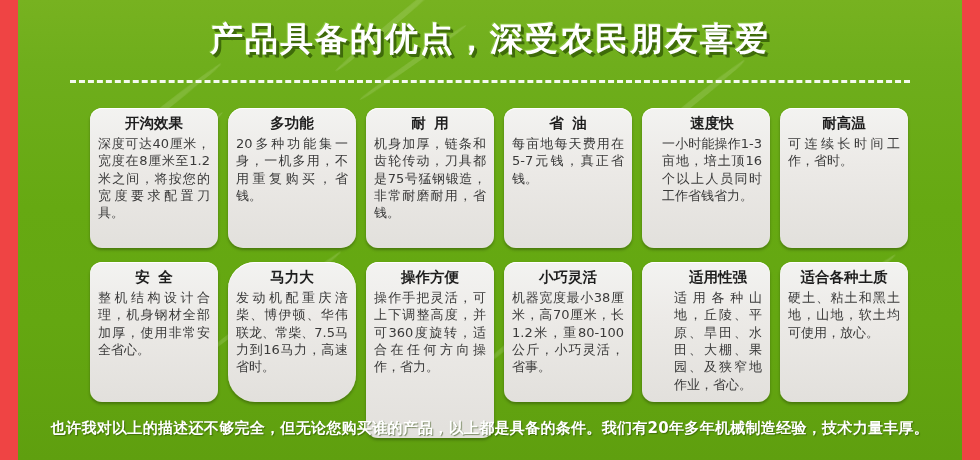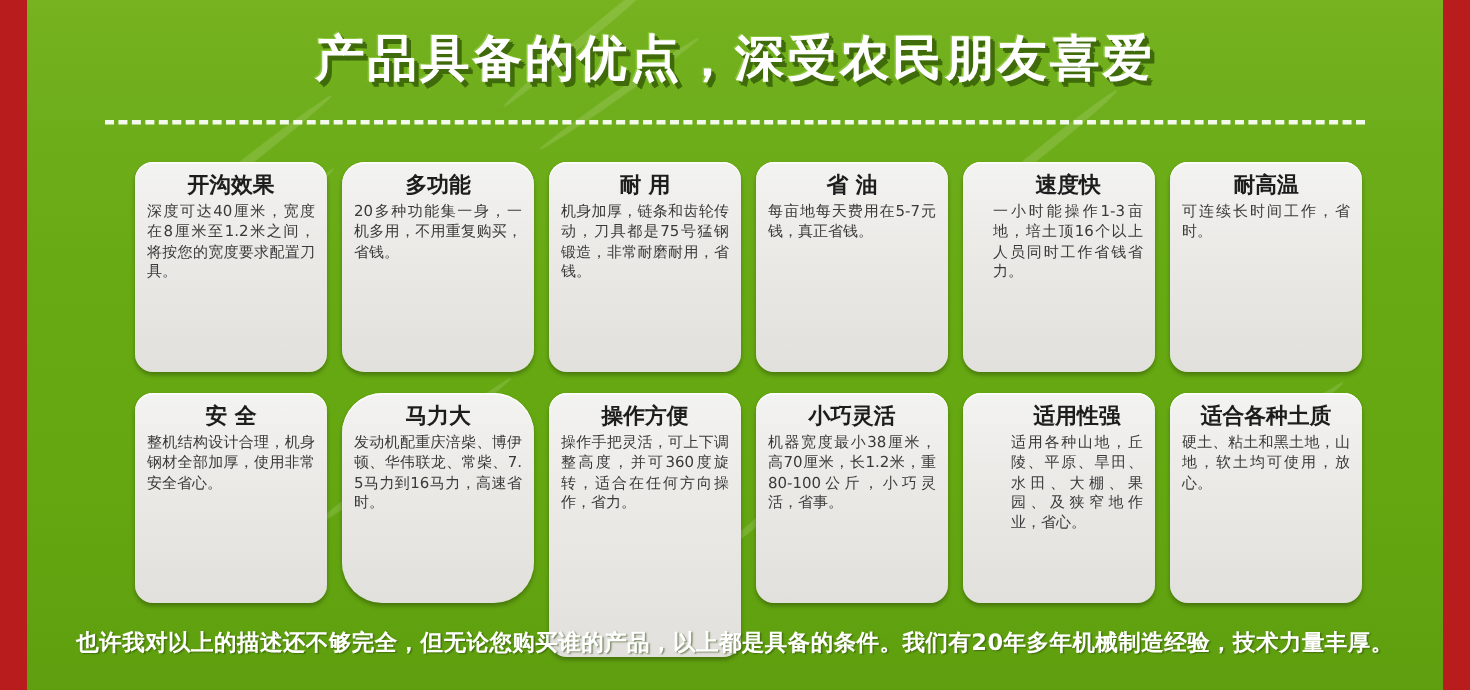--- a/index.html
+++ b/index.html
@@ -1,20 +1,20 @@
 <!DOCTYPE html>
 <html><head>
 <meta charset="utf-8">
 <style>
   html,body{margin:0;padding:0;}
   body{
     width:980px;height:460px;overflow:hidden;background:#ffffff;
     font-family:"DejaVu Sans","Liberation Sans",sans-serif;
   }
-  #stage{position:relative;width:980px;height:460px;background:#b91c1c;}
+  #stage{position:relative;width:980px;height:460px;background:#ef4444;}
 
   
   .panel{
     position:absolute;left:18px;top:0;width:944px;height:460px;
     background:linear-gradient(180deg,#77b220 0%,#6fae1c 14%,#66a912 45%,#64a711 70%,#5f9f0f 100%);
     overflow:hidden;
   }
   
   .wm{position:absolute;pointer-events:none;opacity:.16;}
   .wm span{
@@ -40,24 +40,24 @@
     position:absolute;
     background:linear-gradient(180deg,#f3f3f1 0%,#eceae7 40%,#e2e0dc 100%);
     border-radius:12px;
     box-shadow:0 2px 3px rgba(0,0,0,.28), inset 0 1px 0 #ffffff;
     box-sizing:border-box;
     padding:7px 8px 6px 8px;
     overflow:hidden;
   }
   .card-title{
     text-align:center;font-weight:bold;font-size:14.5px;color:#1d1d1d;
-    line-height:1.25;margin:0 0 2px 0;white-space:nowrap;
+    line-height:1.25;margin:0 0 2px 0;white-space:nowrap;font-family:Liberation Mono, monospace;
   }
   .card-body{
-    font-size:10px;color:#3a3a3a;line-height:1.33;
+    font-size:13px;color:#3a3a3a;line-height:1.33;
     text-align:justify;text-justify:inter-ideograph;
     word-break:break-all;margin:0;
   }
 
   .footer{
     position:absolute;left:0;top:418px;width:944px;text-align:center;
   }
   .footer-text{
     display:inline-block;font-size:15px;font-weight:bold;color:#ffffff;
     letter-spacing:.3px;white-space:nowrap;

